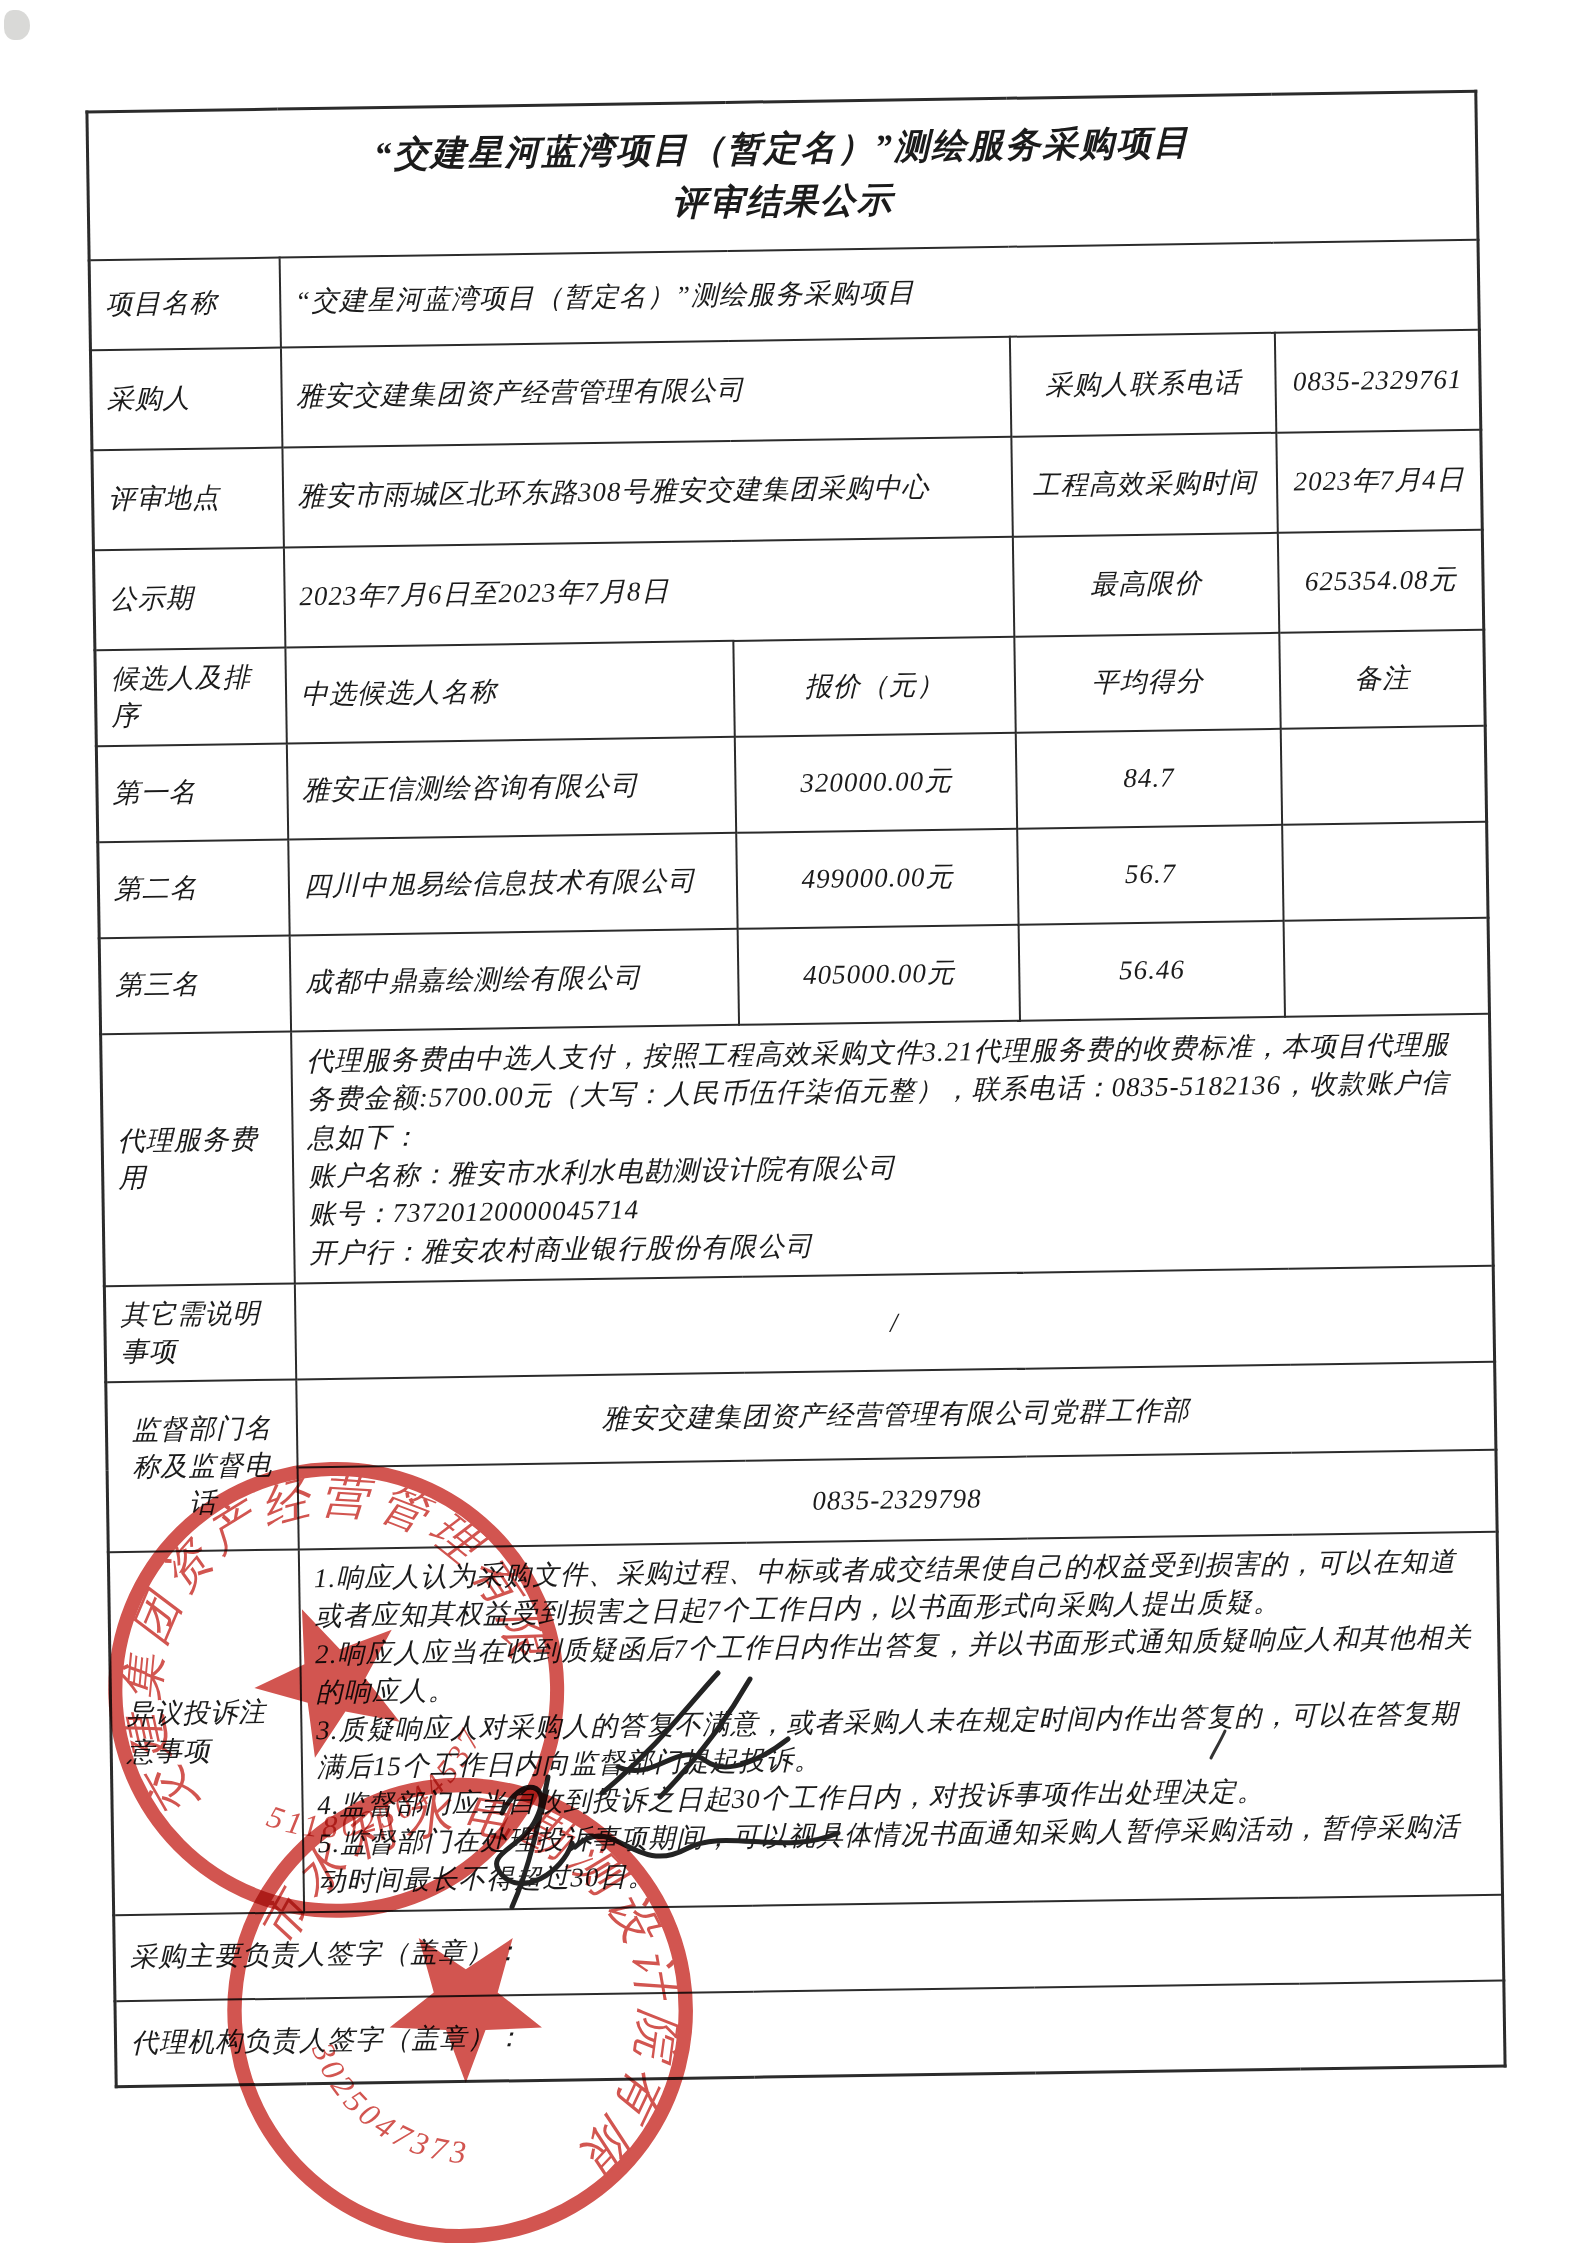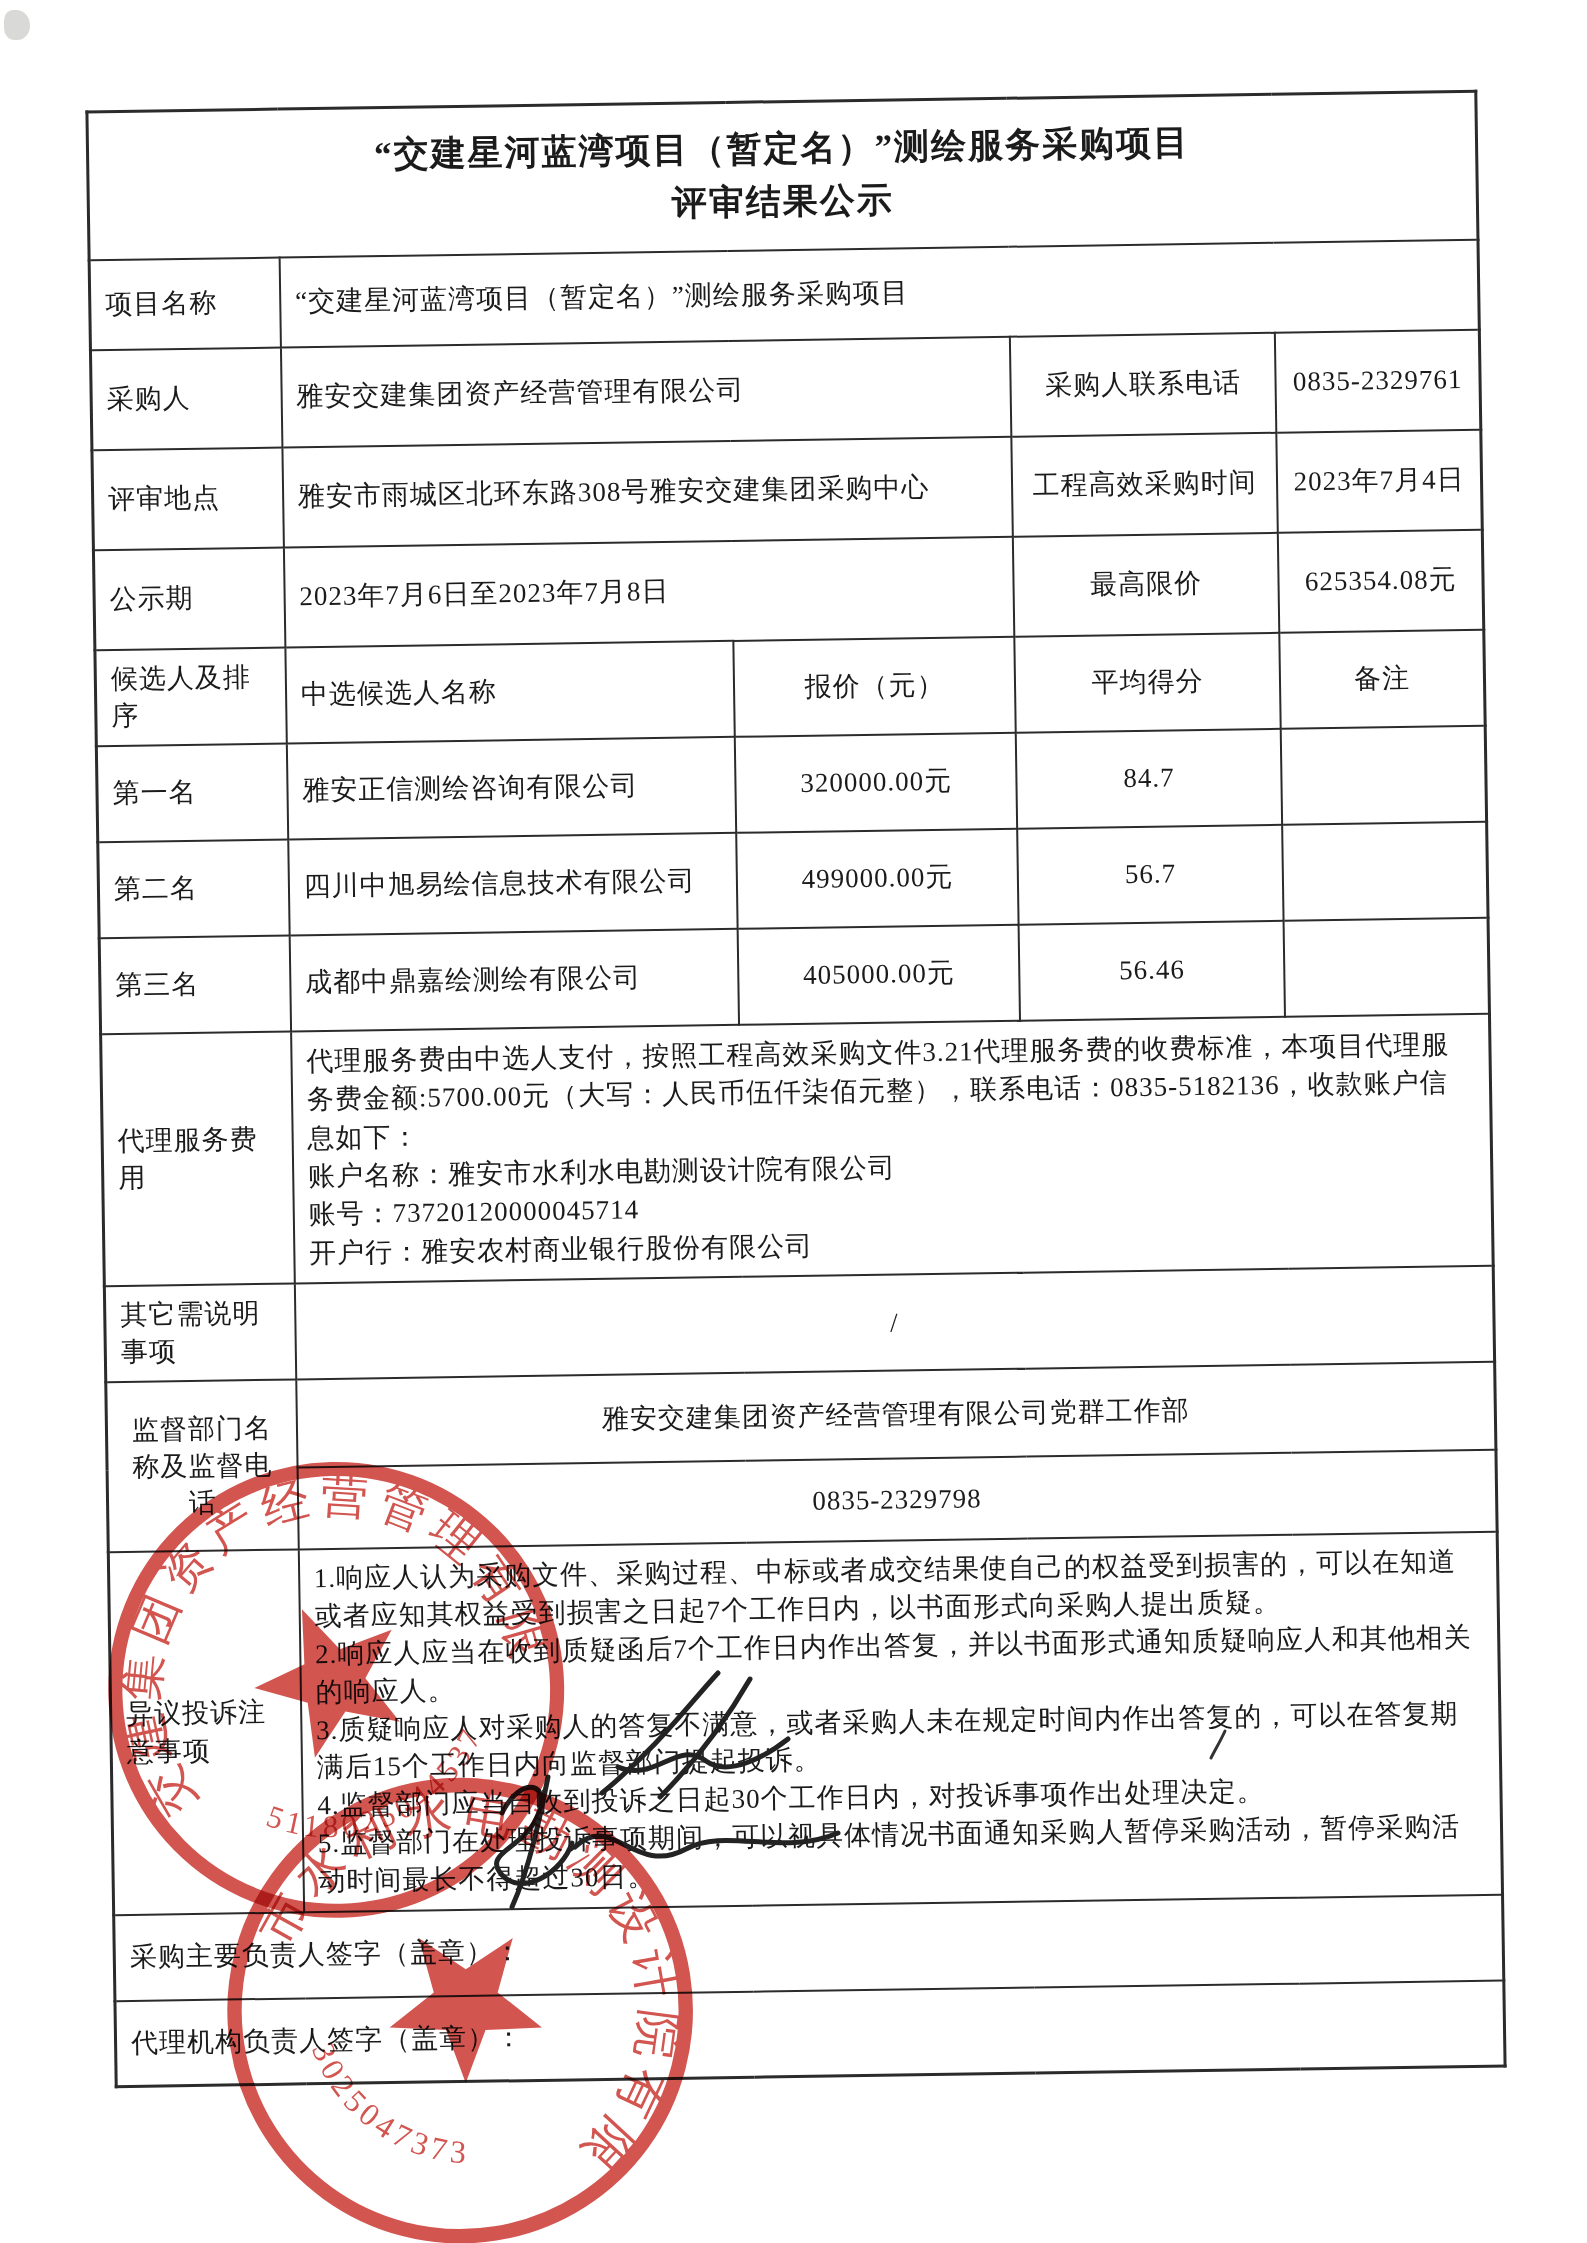--- a/index.html
+++ b/index.html
@@ -1,19 +1,19 @@
 <!DOCTYPE html>
 <html><head>
 <meta charset="utf-8">
 <style>
   * { margin: 0; padding: 0; box-sizing: border-box; }
   html, body { width: 1587px; height: 2243px; background: #ffffff; overflow: hidden; }
   body { font-family: "Liberation Serif", "DejaVu Serif", serif; color: #1b1b1b; position: relative; }
 
-  .sheet { position: absolute; left: 0; top: 0; width: 1587px; height: 2243px; }
+  .sheet { position: absolute; left: 0; top: 0; width: 1587px; height: 2243px; font-style: italic; }
 
   .doc-table-wrap {
     position: absolute; left: 100px; top: 100px; width: 1392px;
     transform: rotate(-0.85deg); transform-origin: 50% 50%;
   }
   table.doc {
     width: 100%; border-collapse: collapse; table-layout: fixed;
     border: 3px solid #2b2b2b;
   }
   table.doc td {

